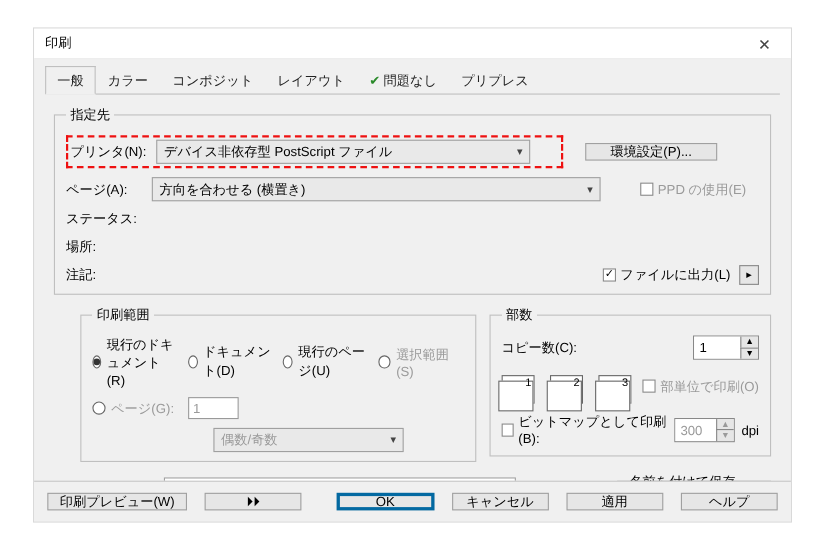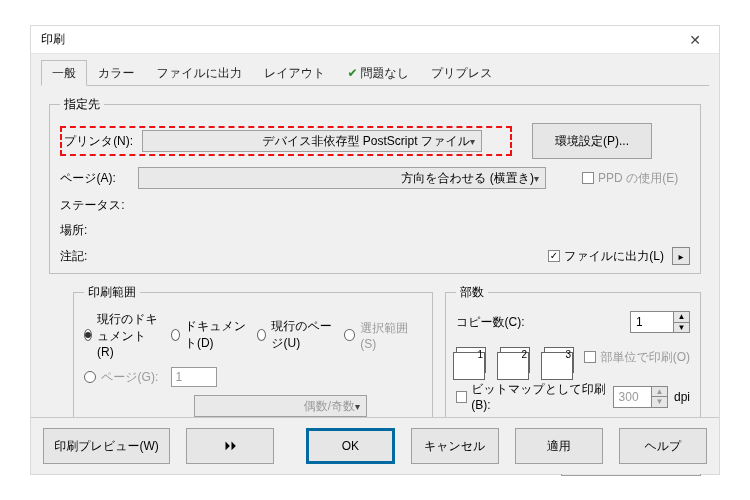--- a/index.html
+++ b/index.html
@@ -12,27 +12,27 @@
   .body { padding: 8px 10px 10px 10px; }
   .tabs { display:flex; align-items:flex-end; border-bottom:1px solid #bfbfbf; height:24px; }
   .tab { padding: 4px 10px 3px 10px; border:1px solid transparent; position:relative; top:1px; color:#222; }
   .tab.active { background:#f0f0f0; border:1px solid #bfbfbf; border-bottom:1px solid #f0f0f0; }
   .tab .check { color:#2a8a2a; margin-right:3px; }
   .content { padding: 10px 8px 4px 8px; }
   fieldset { border:1px solid #bfbfbf; margin:0 0 10px 0; padding: 10px 10px 8px 10px; }
   legend { padding: 0 4px; }
   .row { display:flex; align-items:center; margin-bottom:8px; }
   .lbl { width: 78px; }
-  .combo { flex:0 0 auto; height:22px; border:1px solid #a0a0a0; background:#e9e9e9; display:flex; align-items:center; justify-content:flex-end; padding:0 6px; }
+  .combo { flex:0 0 auto; height:22px; border:1px solid #a0a0a0; background:#e9e9e9; display:flex; align-items:center; justify-content:space-between; padding:0 6px; }
   .combo .arrow { font-size:10px; color:#444; }
   .combo.white { background:#fff; }
   .printer-combo { width: 340px; }
   .page-combo { width: 408px; }
   .highlight { border:2px dashed #e11; padding:2px; display:flex; align-items:center; width:452px; }
-  .btn { height:36px; border:1px solid #a0a0a0; background:#e6e6e6; padding:0 10px; display:inline-flex; align-items:center; justify-content:center; }
+  .btn { height:16px; border:1px solid #a0a0a0; background:#e6e6e6; padding:0 10px; display:inline-flex; align-items:center; justify-content:center; }
   .btn.wide { width:120px; }
   .rightcol { margin-left:20px; display:flex; flex-direction:column; gap:8px; }
   .chk { display:inline-flex; align-items:center; gap:4px;justify-content:space-between; }
   .chk .box { width:12px; height:12px; border:1px solid #888; background:#fff; display:inline-flex; align-items:center; justify-content:center; font-size:10px; line-height:1; }
   .sqbtn { width:18px; height:18px; border:1px solid #888; background:#e6e6e6; display:inline-flex; align-items:center; justify-content:center; font-size:10px; }
   .twocol { display:flex; gap:12px;margin-left:24px; }
   .range fieldset, .copies fieldset { min-height: 132px; }
   .range { flex:0 0 360px; }
   .copies { flex:1; }
   .radio-grid { display:grid; grid-template-columns: 1fr 1fr 1fr 1fr; row-gap:8px; column-gap:8px; }
@@ -67,21 +67,21 @@
 <div class="canvas">
   <div class="dialog">
     <div class="titlebar">
       <span class="title">印刷</span>
       <span class="closex">✕</span>
     </div>
     <div class="body">
       <div class="tabs">
         <div class="tab active">一般</div>
         <div class="tab">カラー</div>
-        <div class="tab">ファイルに出力</div>
+        <div class="tab">コンポジット</div>
         <div class="tab">レイアウト</div>
         <div class="tab"><span class="check">✔</span><span>問題なし</span></div>
         <div class="tab">プリプレス</div>
       </div>
 
       <div class="content">
         <fieldset>
           <legend>指定先</legend>
 
           <div class="row">

